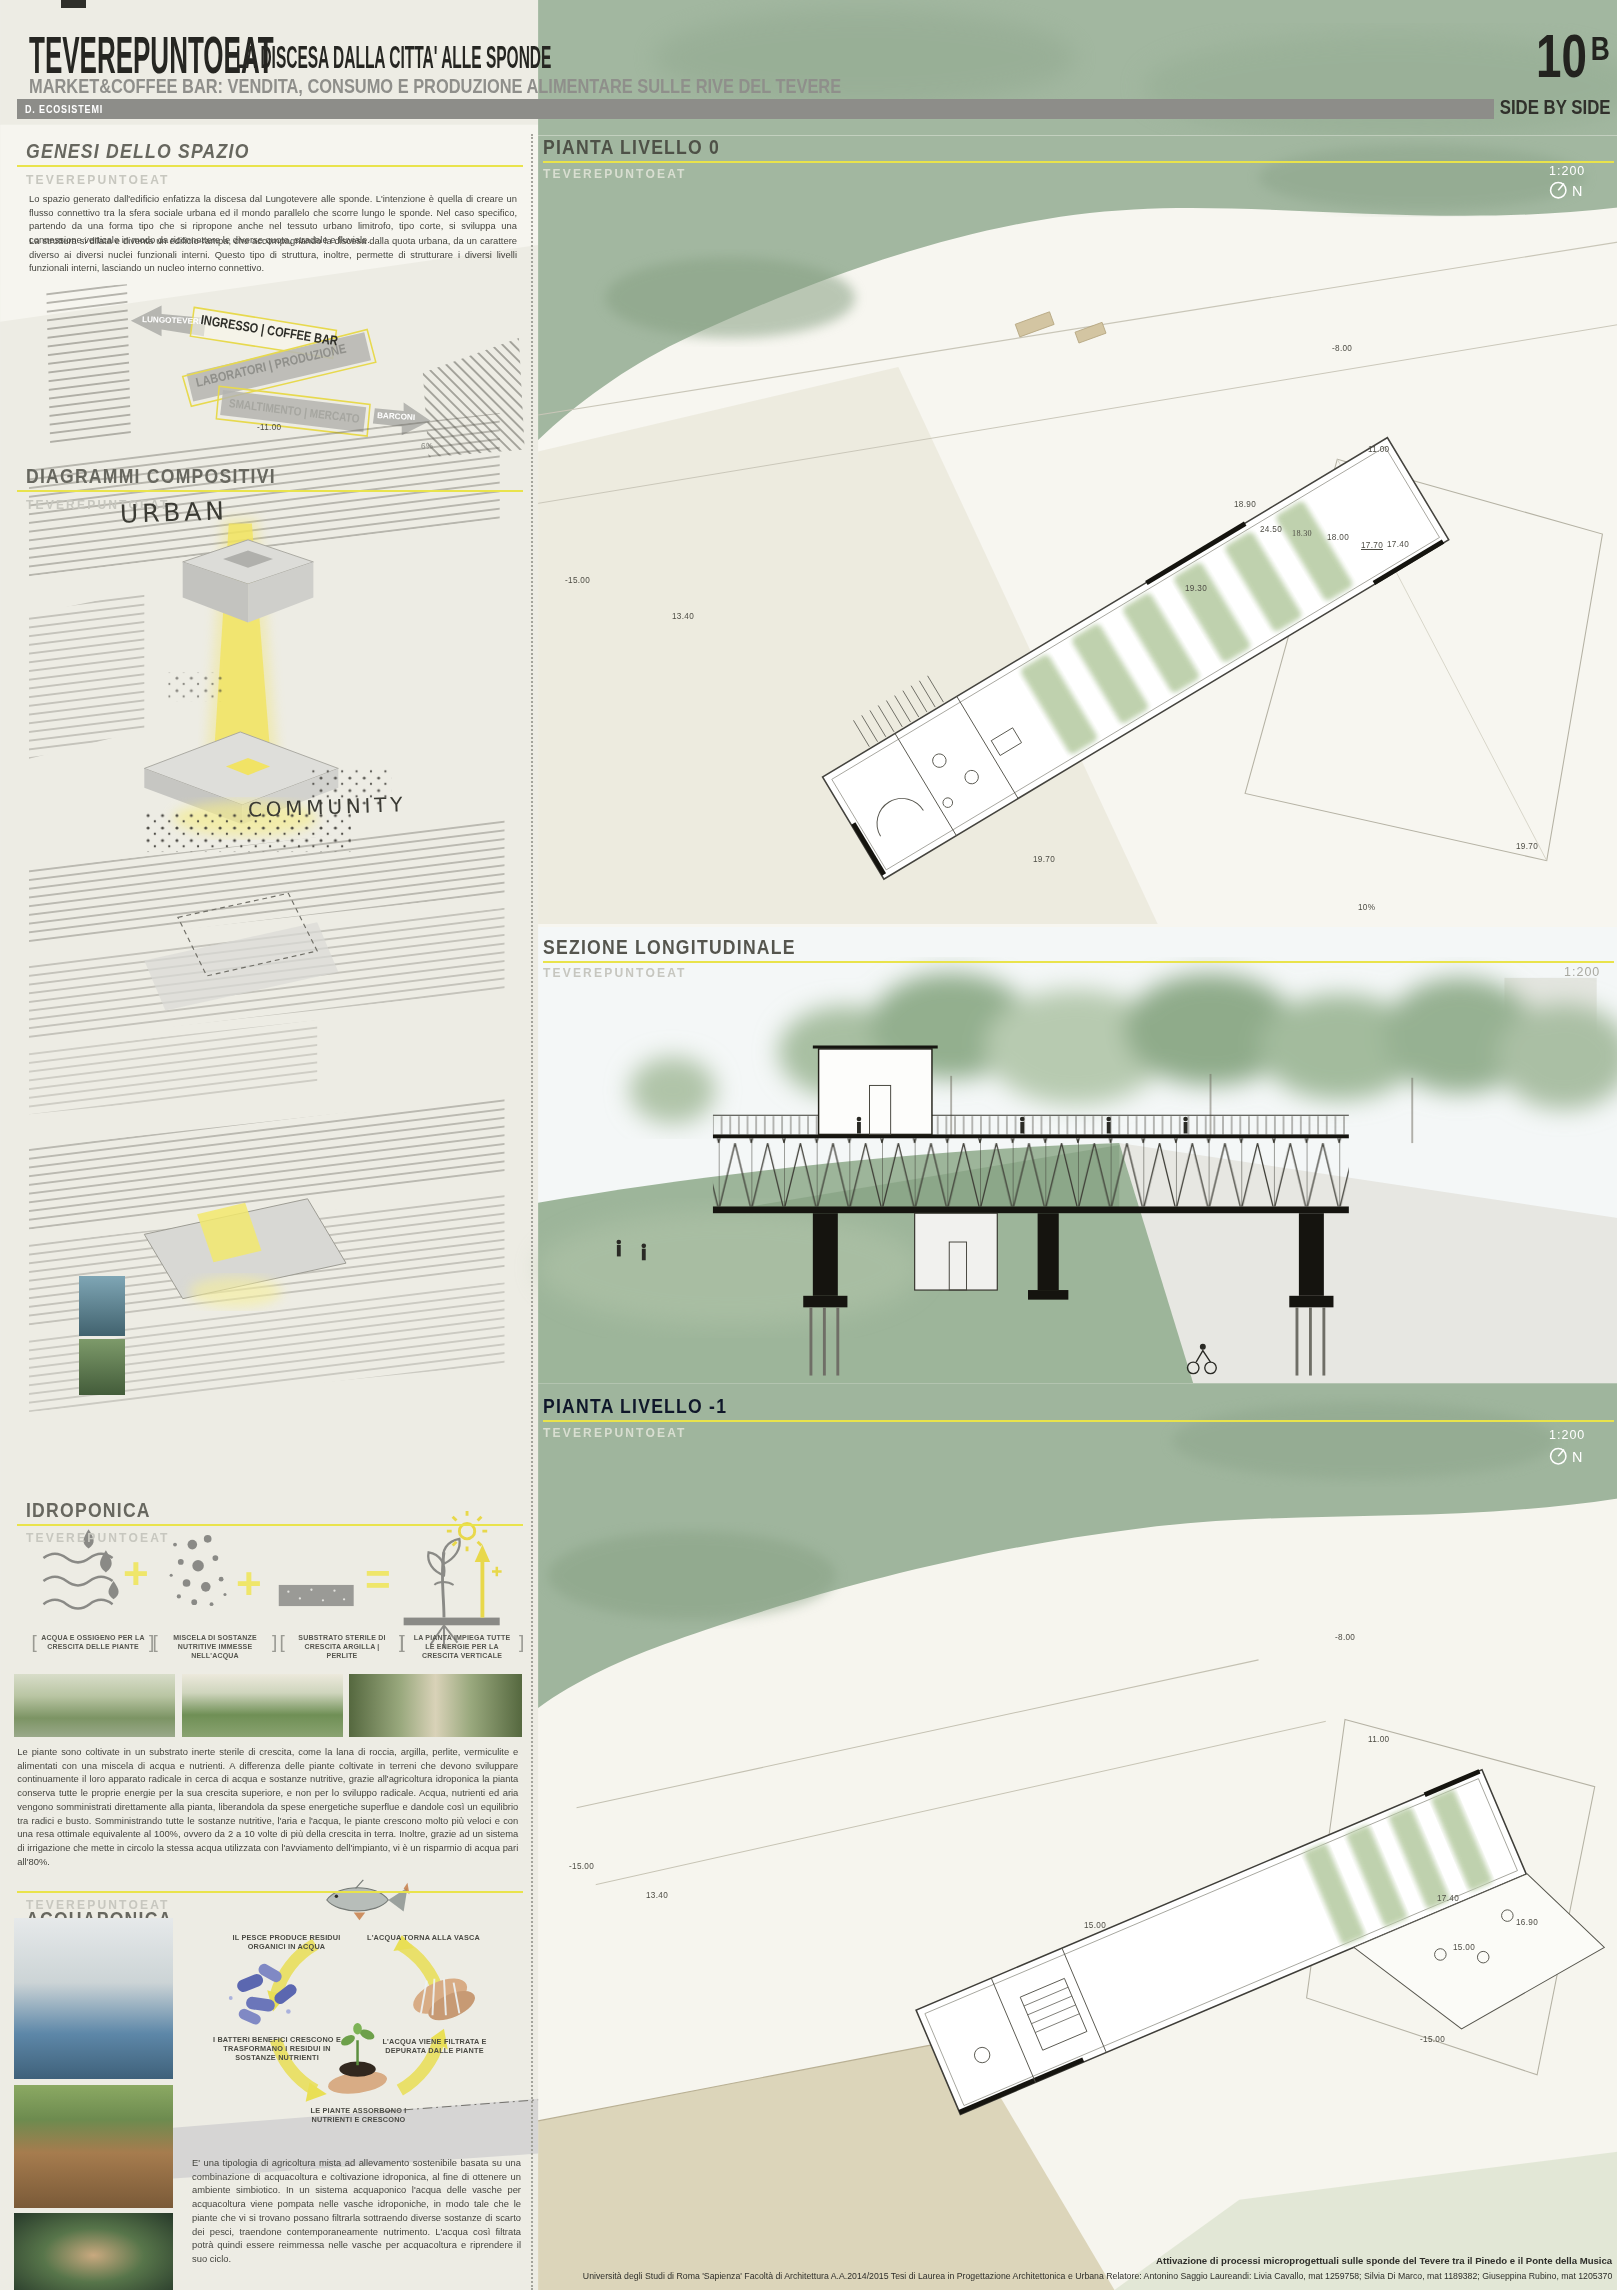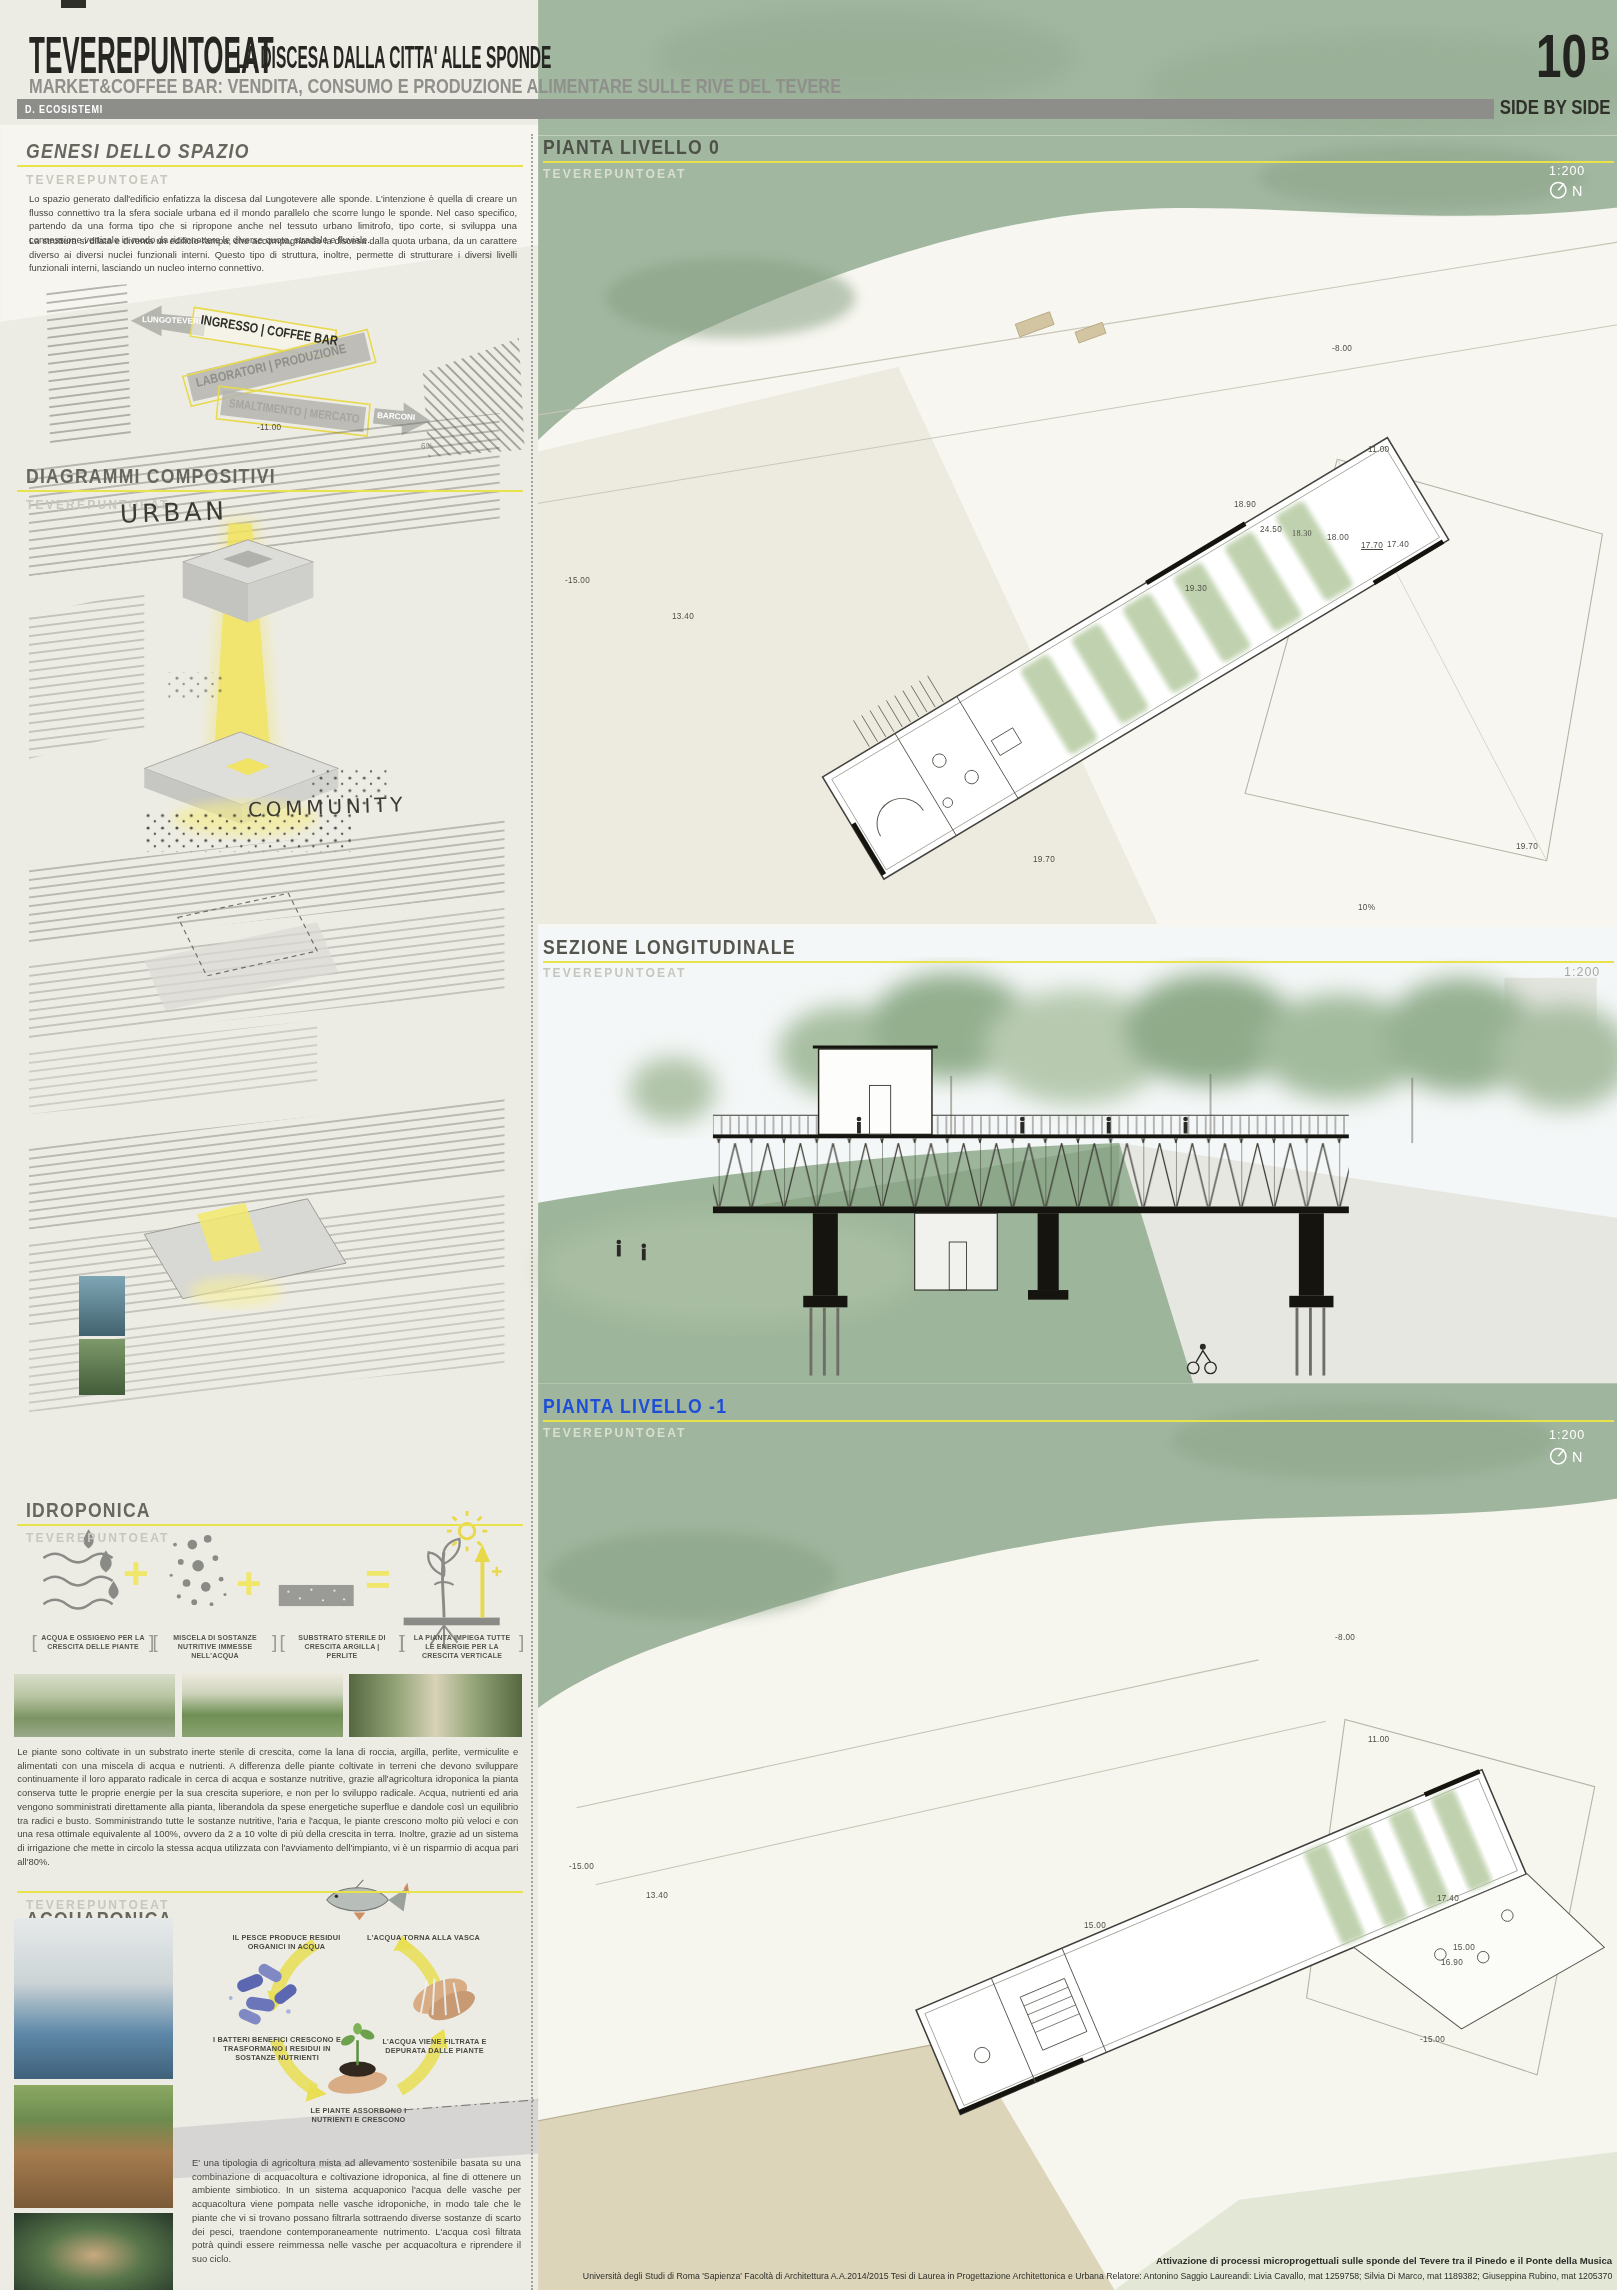--- a/index.html
+++ b/index.html
@@ -486,21 +486,21 @@
 
 <div class="ptitle" style="left:543px;top:936px;color:#55554e;">
   <span class="sx" style="transform:scaleX(0.88);">SEZIONE LONGITUDINALE</span>
 </div>
 <div class="yl" style="left:543px;top:961px;width:1071px;"></div>
 <div class="psub" style="left:543px;top:965px;color:#c6c6bf;">
   <span class="sx" style="transform:scaleX(0.9);">TEVEREPUNTOEAT</span>
 </div>
 <span class="pscale" style="left:1564px;top:965px;color:#a9a9a1;">1:200</span>
 
-<div class="ptitle" style="left:543px;top:1395px;color:#1d4ed8;">
+<div class="ptitle" style="left:543px;top:1395px;color:#0f172a;">
   <span class="sx" style="transform:scaleX(0.88);">PIANTA LIVELLO -1</span>
 </div>
 <div class="yl" style="left:543px;top:1420px;width:1071px;"></div>
 <div class="psub" style="left:543px;top:1425px;color:#d9ded1;">
   <span class="sx" style="transform:scaleX(0.9);">TEVEREPUNTOEAT</span>
 </div>
 <span class="pscale" style="left:1549px;top:1428px;color:#ffffff;">1:200</span>
 <span class="pscale" style="left:1572px;top:1449px;color:#ffffff;font-size:14.4px;">N</span>
 
 <span class="ann" style="left:1332px;top:344px;">-8.00</span>
@@ -516,21 +516,21 @@
 <span class="ann" style="left:565px;top:576px;">-15.00</span>
 <span class="ann" style="left:1033px;top:855px;">19.70</span>
 <span class="ann" style="left:1516px;top:842px;">19.70</span>
 <span class="ann" style="left:1358px;top:903px;">10%</span>
 
 <span class="ann" style="left:1335px;top:1633px;">-8.00</span>
 <span class="ann" style="left:1368px;top:1735px;">11.00</span>
 <span class="ann" style="left:646px;top:1891px;">13.40</span>
 <span class="ann" style="left:569px;top:1862px;">-15.00</span>
 <span class="ann" style="left:1437px;top:1894px;">17.40</span>
-<span class="ann" style="left:1441px;top:1918px;margin-top:40px;">16.90</span>
+<span class="ann" style="left:1516px;top:1918px;">16.90</span>
 <span class="ann" style="left:1453px;top:1943px;">15.00</span>
 <span class="ann" style="left:1084px;top:1921px;">15.00</span>
 <span class="ann" style="left:1420px;top:2035px;">-15.00</span>
 
 <div class="abs" style="right:5.8px;top:2255px;font-size:9.6px;font-weight:bold;color:#2e2e2a;text-align:right;width:1057px;">
   <span>Attivazione di processi microprogettuali sulle sponde del Tevere tra il Pinedo e il Ponte della Musica</span>
 </div>
 <div class="abs" style="right:5.8px;top:2271px;font-size:9px;color:#2e2e2a;text-align:right;width:1076px;">
   <span class="sx" style="transform:scaleX(0.97);transform-origin:right top;">Università degli Studi di Roma 'Sapienza'   Facoltà di Architettura   A.A.2014/2015  Tesi di Laurea in Progettazione Architettonica e Urbana  Relatore:  Antonino Saggio  Laureandi: Livia Cavallo, mat 1259758; Silvia Di Marco, mat 1189382; Giuseppina Rubino, mat 1205370</span>
 </div>

